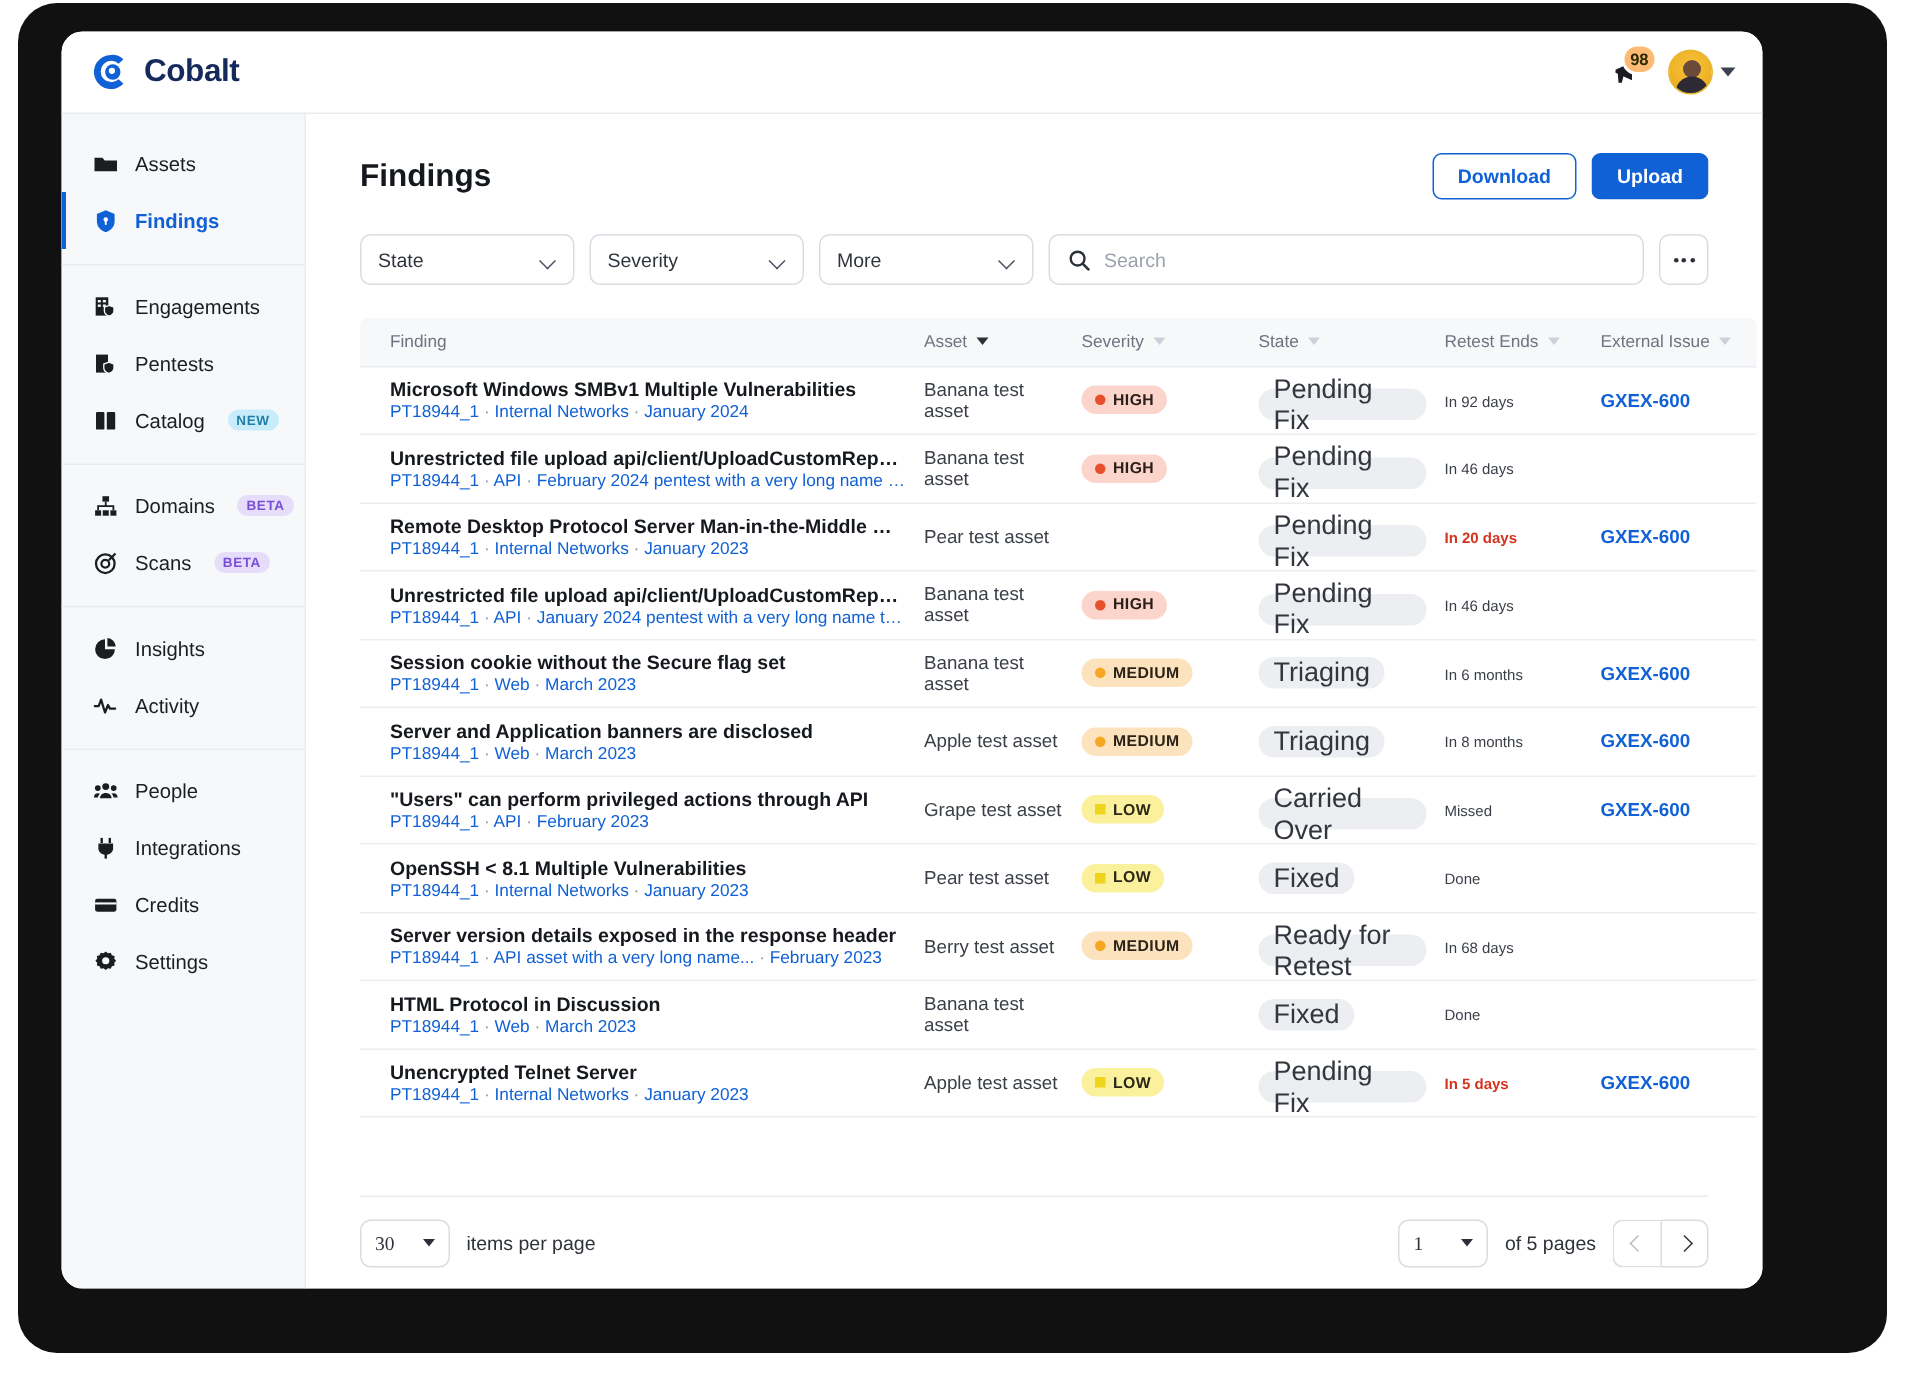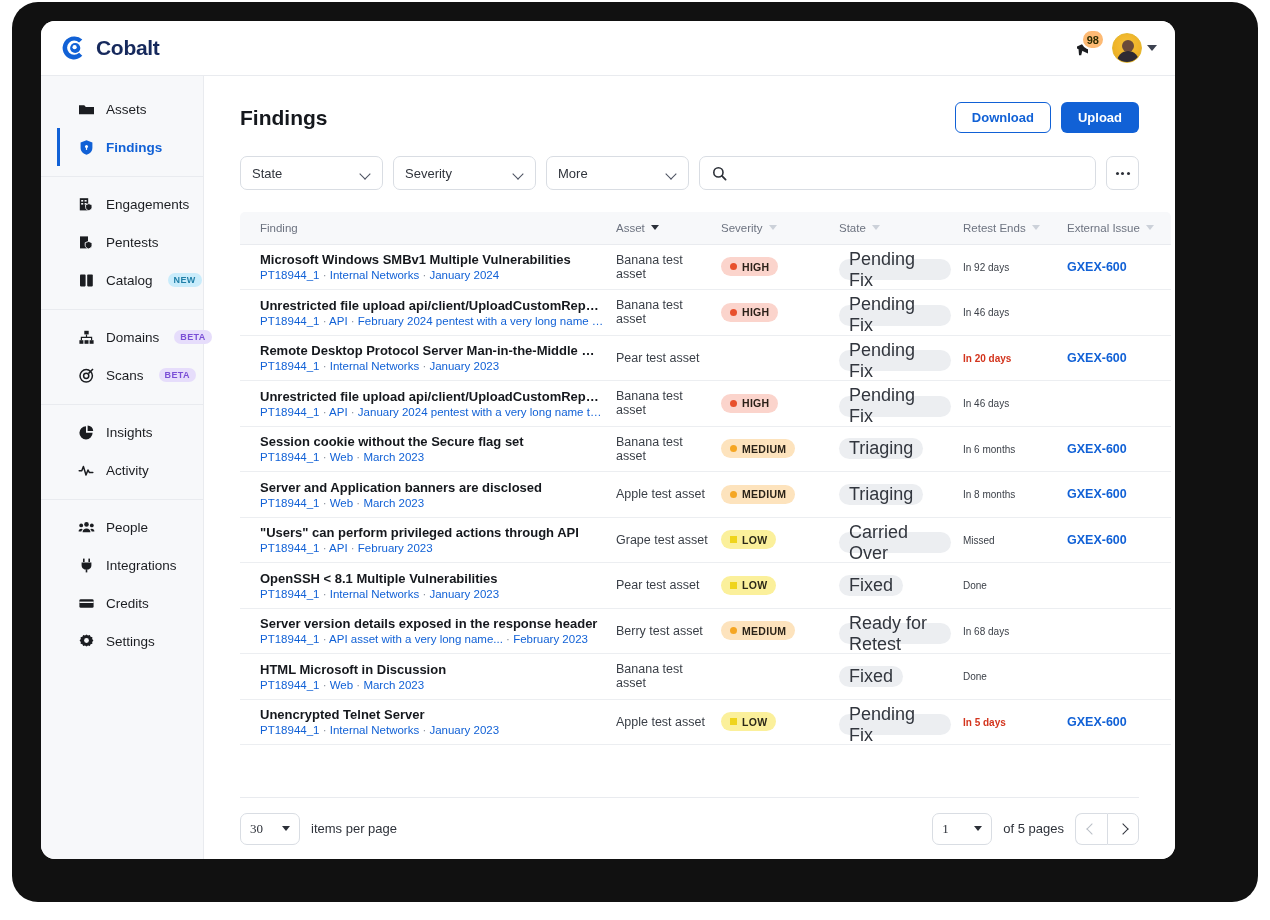--- a/index.html
+++ b/index.html
@@ -87,21 +87,21 @@
 
   
   .sidebar {
     width: 163px; flex: 0 0 163px;
     background: #f7f8fa;
     border-right: 1px solid #e9ebef;
     border-top: 1px solid #e9ebef;
     display: flex; flex-direction: column;
     padding-top: 6px;
   }
-  .nav-group { padding: 8px 0 10px 16px; border-bottom: 1px solid #e9ebef; }
+  .nav-group { padding: 8px 0 10px 0; border-bottom: 1px solid #e9ebef; }
   .nav-group.last { border-bottom: none; }
   .nav-item {
     position: relative;
     display: flex; align-items: center; gap: 11px;
     height: 38px; padding: 0 10px 0 21px;
     cursor: pointer;
   }
   .nav-item .ic {
     width: 17px; height: 17px; flex: 0 0 17px;
     display: flex; align-items: center; justify-content: center;
@@ -483,20 +483,21 @@
           </div>
           <div class="select">
             <span>More</span>
             <span class="chev"></span>
           </div>
           <div class="search">
             <svg width="15" height="15" viewBox="0 0 15 15">
               <circle cx="6.4" cy="6.4" r="4.6" fill="none" stroke="#2c3038" stroke-width="1.6"></circle>
               <path d="M9.9 9.9 L13.6 13.6" stroke="#2c3038" stroke-width="1.8" stroke-linecap="round"></path>
             </svg>
+            <input type="text" placeholder="Search" style="">
           </div>
           <div class="kebab">
             <i></i>
               <i></i>
               <i></i>
           </div>
         </div>
 
         <div class="table-wrap">
           <table>
@@ -666,21 +667,21 @@
     <td><span class="pill sev-medium">
                       <span class="dot"></span>
                       <span>MEDIUM</span>
                     </span></td>
     <td><span class="state">Ready for Retest</span></td>
     <td><span class="retest ">In 68 days</span></td>
     <td></td>
   </tr>
                 <tr>
     <td>
-      <div class="f-title">HTML Microsoft in Discussion</div>
+      <div class="f-title">HTML Protocol in Discussion</div>
       <div class="f-sub"><span>PT18944_1</span><span class="sep"> · </span><span>Web</span><span class="sep"> · </span><span>March 2023</span></div>
     </td>
     <td><span class="asset">Banana test asset</span></td>
     <td></td>
     <td><span class="state">Fixed</span></td>
     <td><span class="retest ">Done</span></td>
     <td></td>
   </tr>
                 <tr>
     <td>

